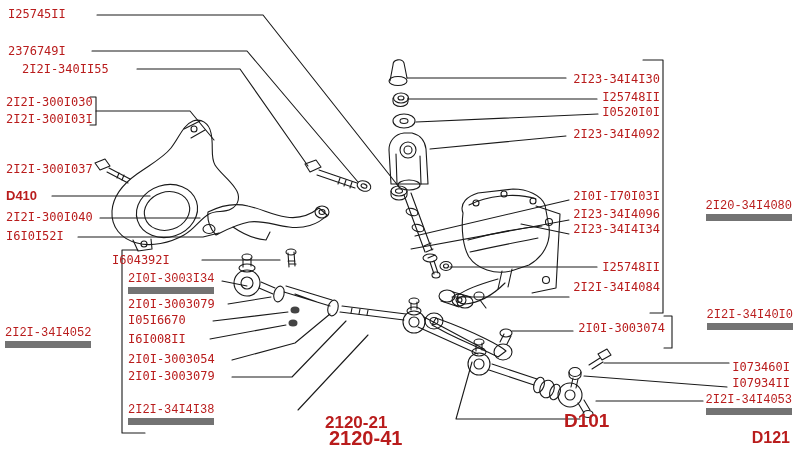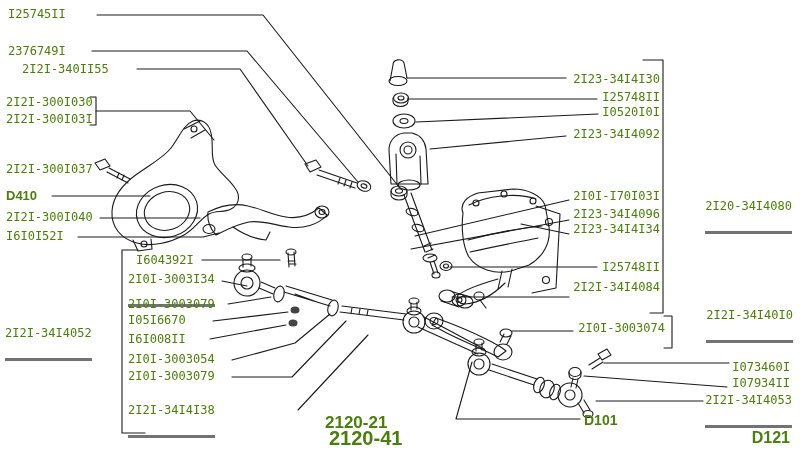--- a/index.html
+++ b/index.html
@@ -1,21 +1,21 @@
 <!DOCTYPE html>
 <html><head>
 <meta charset="utf-8">
 <style>
   html,body{margin:0;padding:0;background:#e8e8e8;}
   #stage{position:relative;width:800px;height:459px;background:#ffffff;overflow:hidden;
          font-family:"DejaVu Sans Mono", monospace;color:#1a1a1a;}
   #art{position:absolute;left:0;top:0;}
   .pn{position:absolute;font:12px/13px "DejaVu Sans Mono", monospace;white-space:nowrap;
-      letter-spacing:0;color:#4d7c0f;}
-  .u{border-bottom:3px solid #737373;padding-bottom:18px;}
+      letter-spacing:0;color:#b91c1c;}
+  .u{border-bottom:7px solid #737373;padding-bottom:1px;font-family:Liberation Mono, monospace;}
   .b{font-family:Liberation Sans, sans-serif;font-weight:bold;}
   .ra{text-align:center;}
 </style>
 </head>
 <body>
 
 <div id="stage">
 
   <svg id="art" width="800" height="459" viewBox="0 0 800 459" stroke="#1a1a1a" stroke-width="1.1" fill="none" stroke-linecap="round" stroke-linejoin="round">
 
@@ -204,21 +204,21 @@
   <div class="pn" style="left:22px;top:63px">2I2I-340II55</div>
   <div class="pn" style="left:6px;top:96px">2I2I-300I030</div>
   <div class="pn" style="left:6px;top:113px">2I2I-300I03I</div>
   <div class="pn" style="left:6px;top:163px">2I2I-300I037</div>
   <div class="pn b" style="left:6px;top:189px;font-size:13px">D410</div>
   <div class="pn" style="left:6px;top:211px">2I2I-300I040</div>
   <div class="pn" style="left:6px;top:230px">I6I0I52I</div>
 
   <div class="pn u" style="left:5px;top:327px">2I2I-34I4052</div>
 
-  <div class="pn" style="left:136px;top:254px">I604392I</div>
+  <div class="pn" style="left:112px;top:254px">I604392I</div>
   <div class="pn u" style="left:128px;top:273px">2I0I-3003I34</div>
   <div class="pn" style="left:128px;top:298px">2I0I-3003079</div>
   <div class="pn" style="left:128px;top:314px">I05I6670</div>
   <div class="pn" style="left:128px;top:333px">I6I008II</div>
   <div class="pn" style="left:128px;top:353px">2I0I-3003054</div>
   <div class="pn" style="left:128px;top:370px">2I0I-3003079</div>
   <div class="pn u" style="left:128px;top:404px">2I2I-34I4I38</div>
 
   <div class="pn ra" style="right:140px;top:73px">2I23-34I4I30</div>
   <div class="pn ra" style="right:140px;top:91px">I25748II</div>
@@ -233,16 +233,16 @@
 
   <div class="pn u" style="right:8px;top:200px">2I20-34I4080</div>
   <div class="pn u" style="right:7px;top:309px">2I2I-34I40I0</div>
 
   <div class="pn" style="right:10px;top:361px">I073460I</div>
   <div class="pn" style="right:10px;top:377px">I07934II</div>
   <div class="pn u" style="right:8px;top:394px">2I2I-34I4053</div>
 
   <div class="pn b" style="left:325px;top:416px;font-size:17px">2120-21</div>
   <div class="pn b" style="left:329px;top:432px;font-size:20px">2120-41</div>
-  <div class="pn b" style="left:584px;top:414px;font-size:14px">D101</div>
+  <div class="pn b" style="left:564px;top:414px;font-size:19px">D101</div>
   <div class="pn b" style="right:10px;top:431px;font-size:16px">D121</div>
 
 </div>
 
 </body></html>

